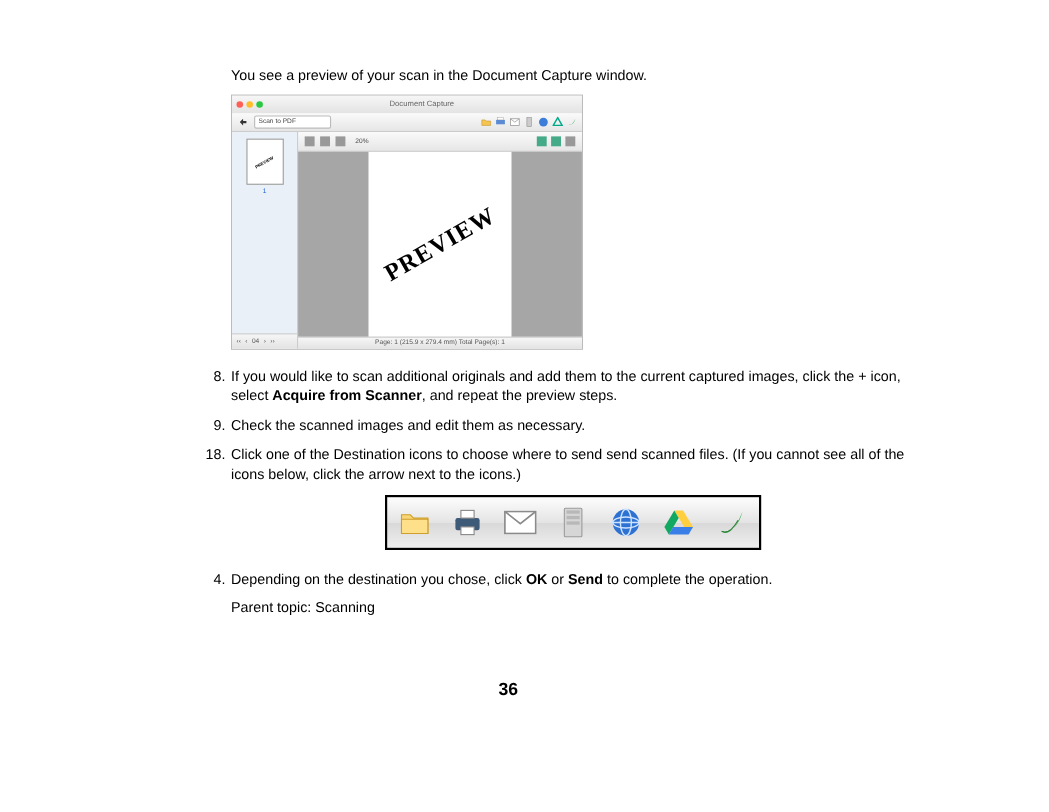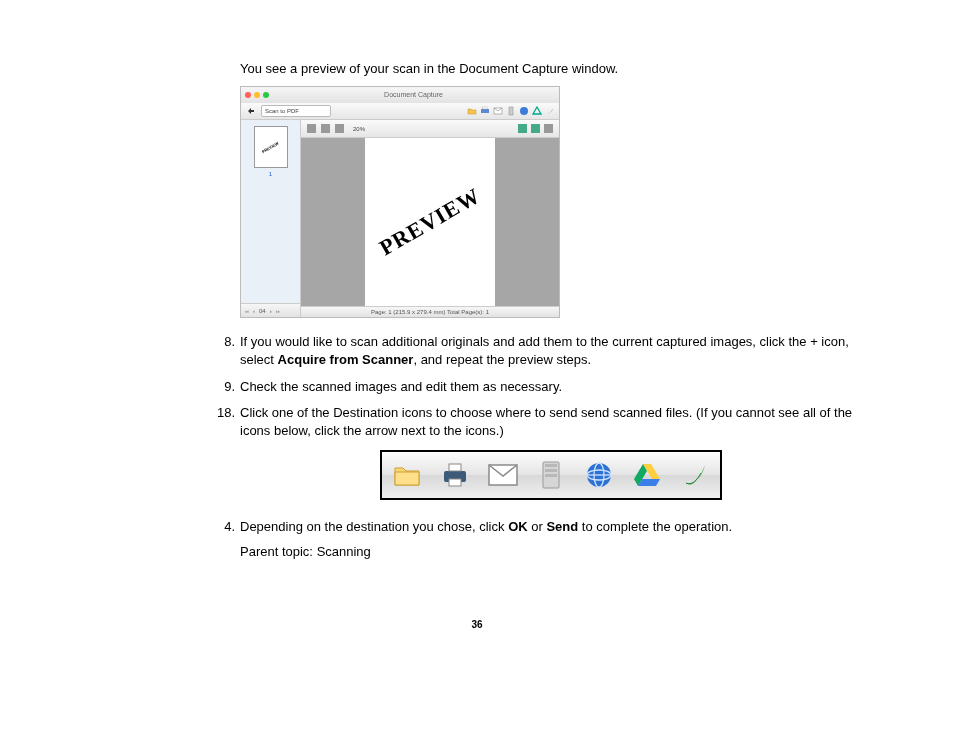--- a/index.html
+++ b/index.html
@@ -6,21 +6,21 @@
   body {
     margin: 0;
     padding: 0;
     font-family: Arial, Helvetica, sans-serif;
     font-size: 13px;
     color: #000;
     background: #fff;
     width: 954px;
   }
   .page {
-    padding: 60px 100px 40px 100px;
+    padding: 60px 100px 40px 70px;
   }
   .para {
     margin: 0 0 10px 140px;
     line-height: 1.4;
   }
   .intro {
     margin-left: 140px;
     margin-bottom: 8px;
   }
   .screenshot {
@@ -173,21 +173,21 @@
     display:flex; align-items:center; justify-content:center;
   }
   .parent-topic {
     margin: 4px 0 0 140px;
   }
   .parent-topic .lbl { font-weight: normal; }
   .parent-topic a { color: #000000; text-decoration: none; }
   .pagenum {
     text-align: center;
     font-weight: bold;
-    font-size: 10px;
+    font-size: 16px;
     margin-top: 60px;
   }
   b { font-weight: bold; }
 </style>
 </head>
 <body>
 
 <div class="page">
 
   <p class="para intro">You see a preview of your scan in the Document Capture window.</p>

